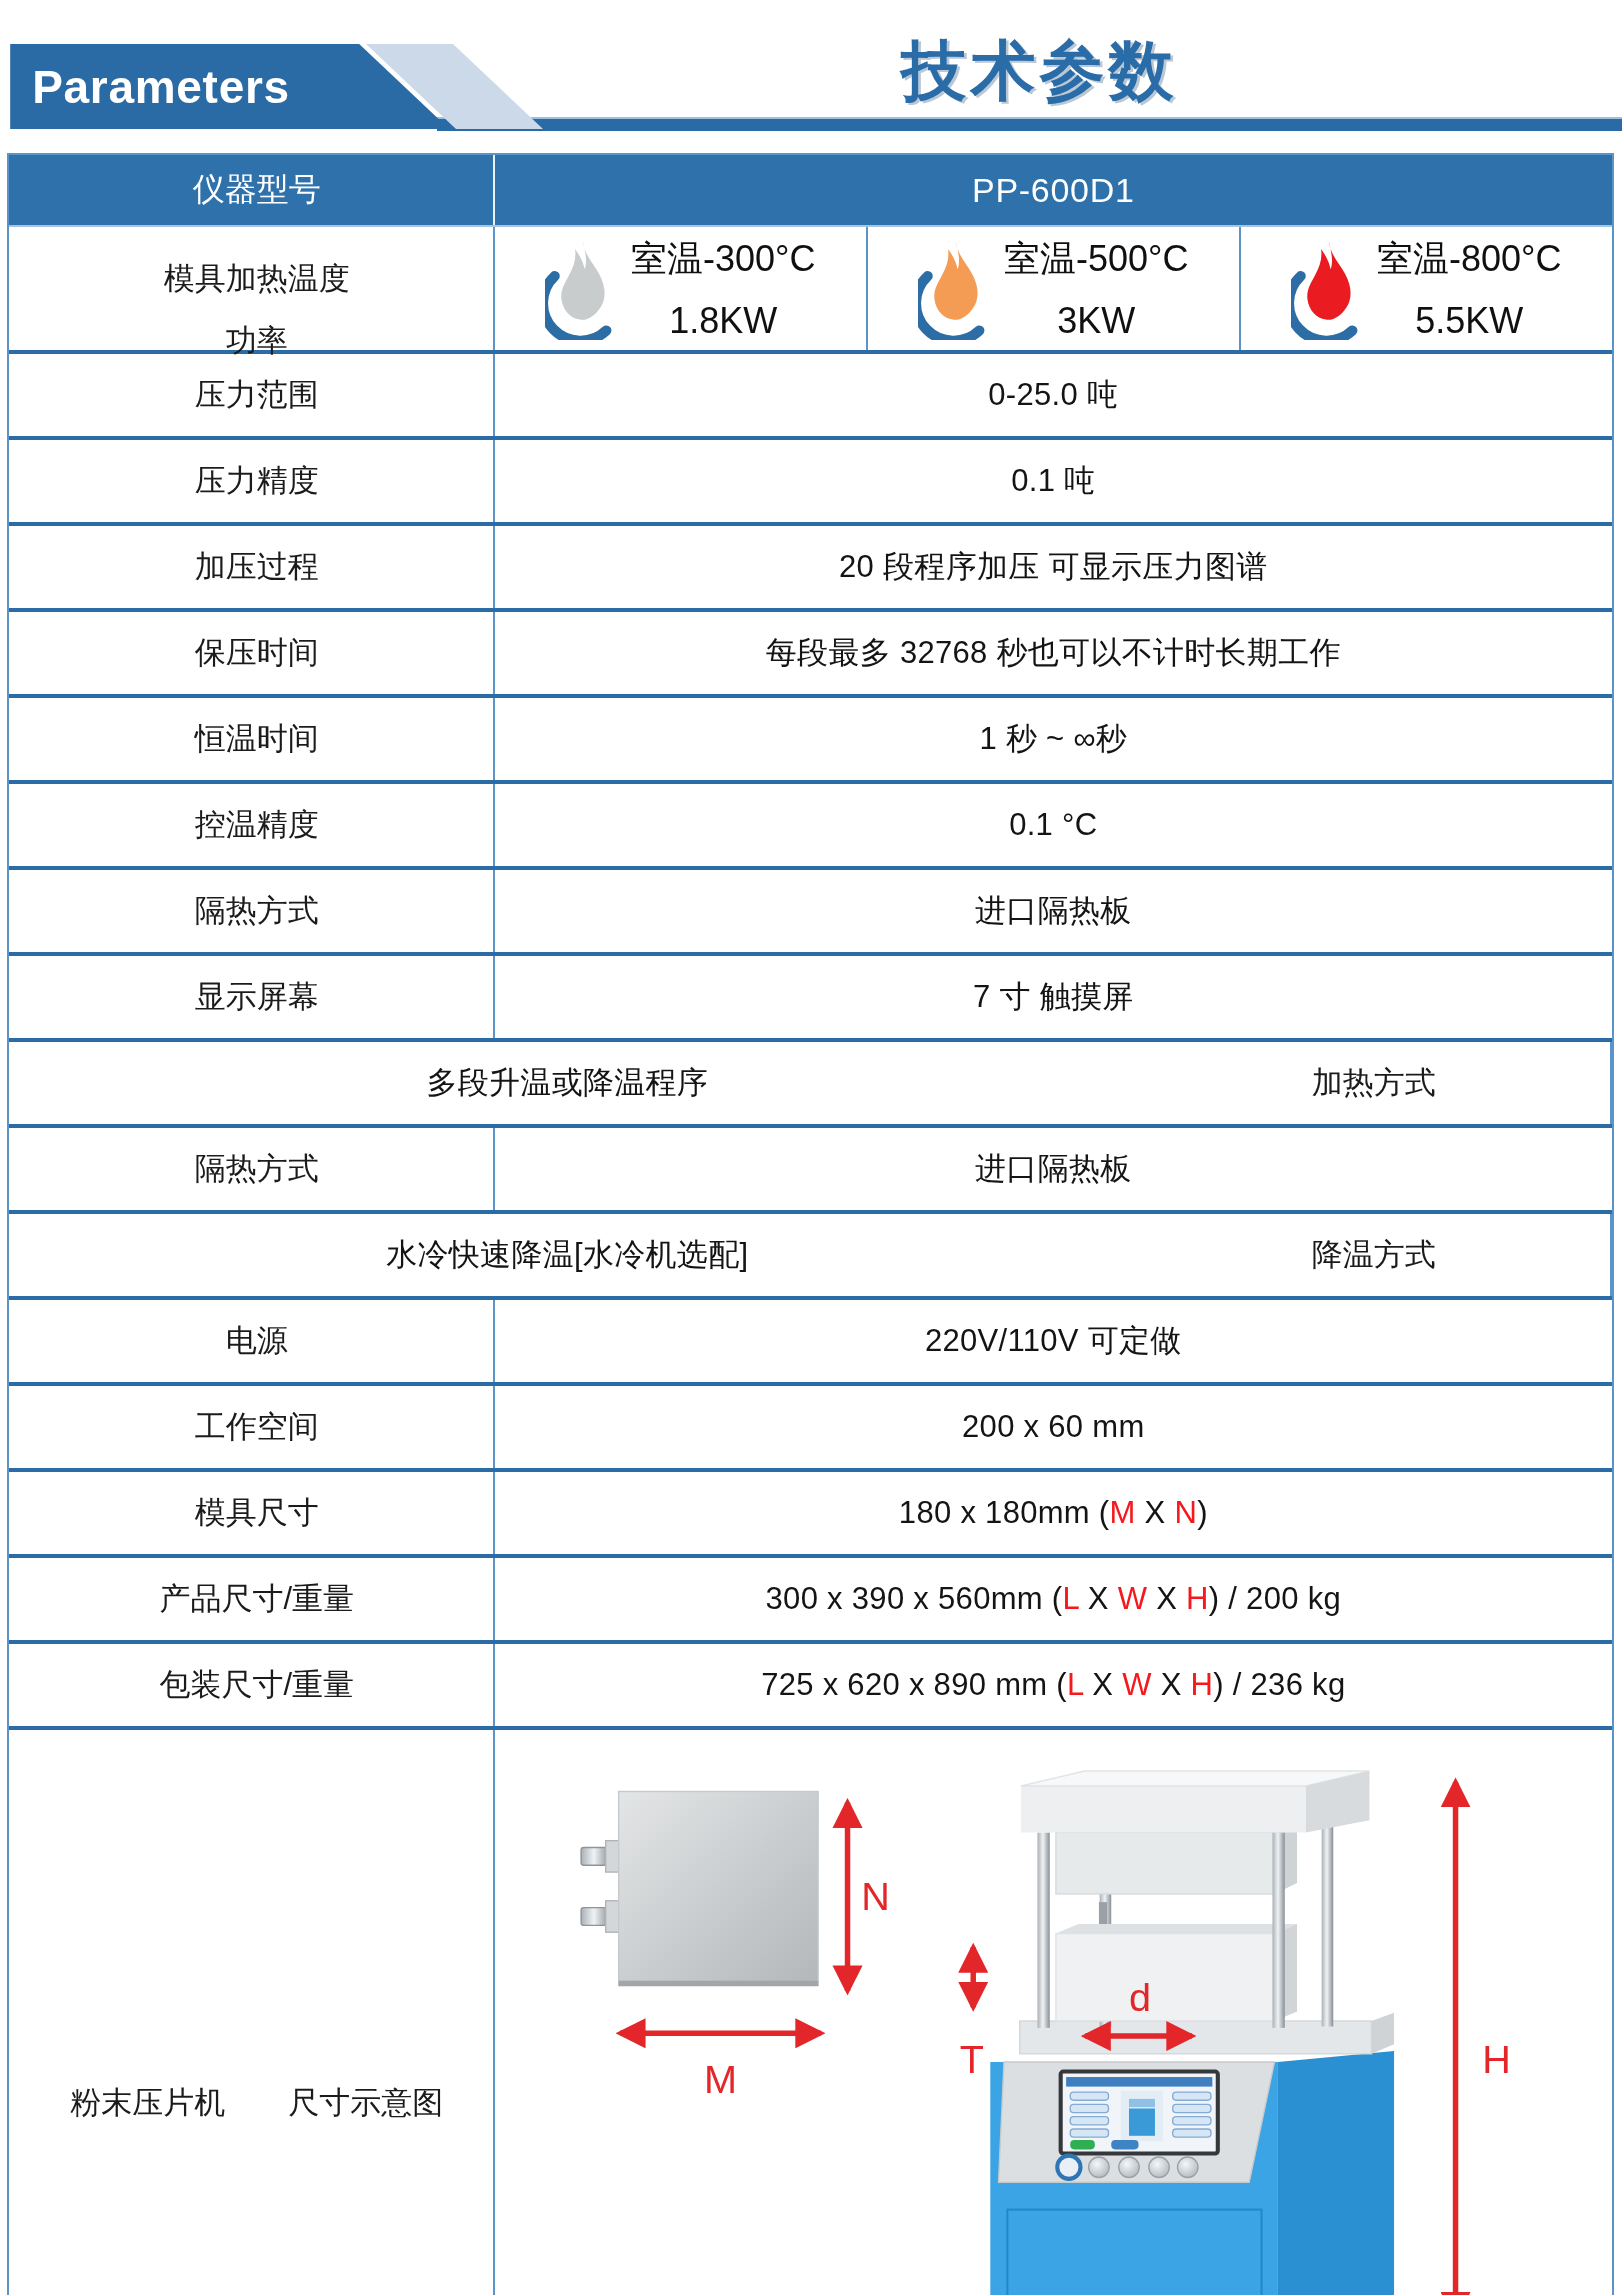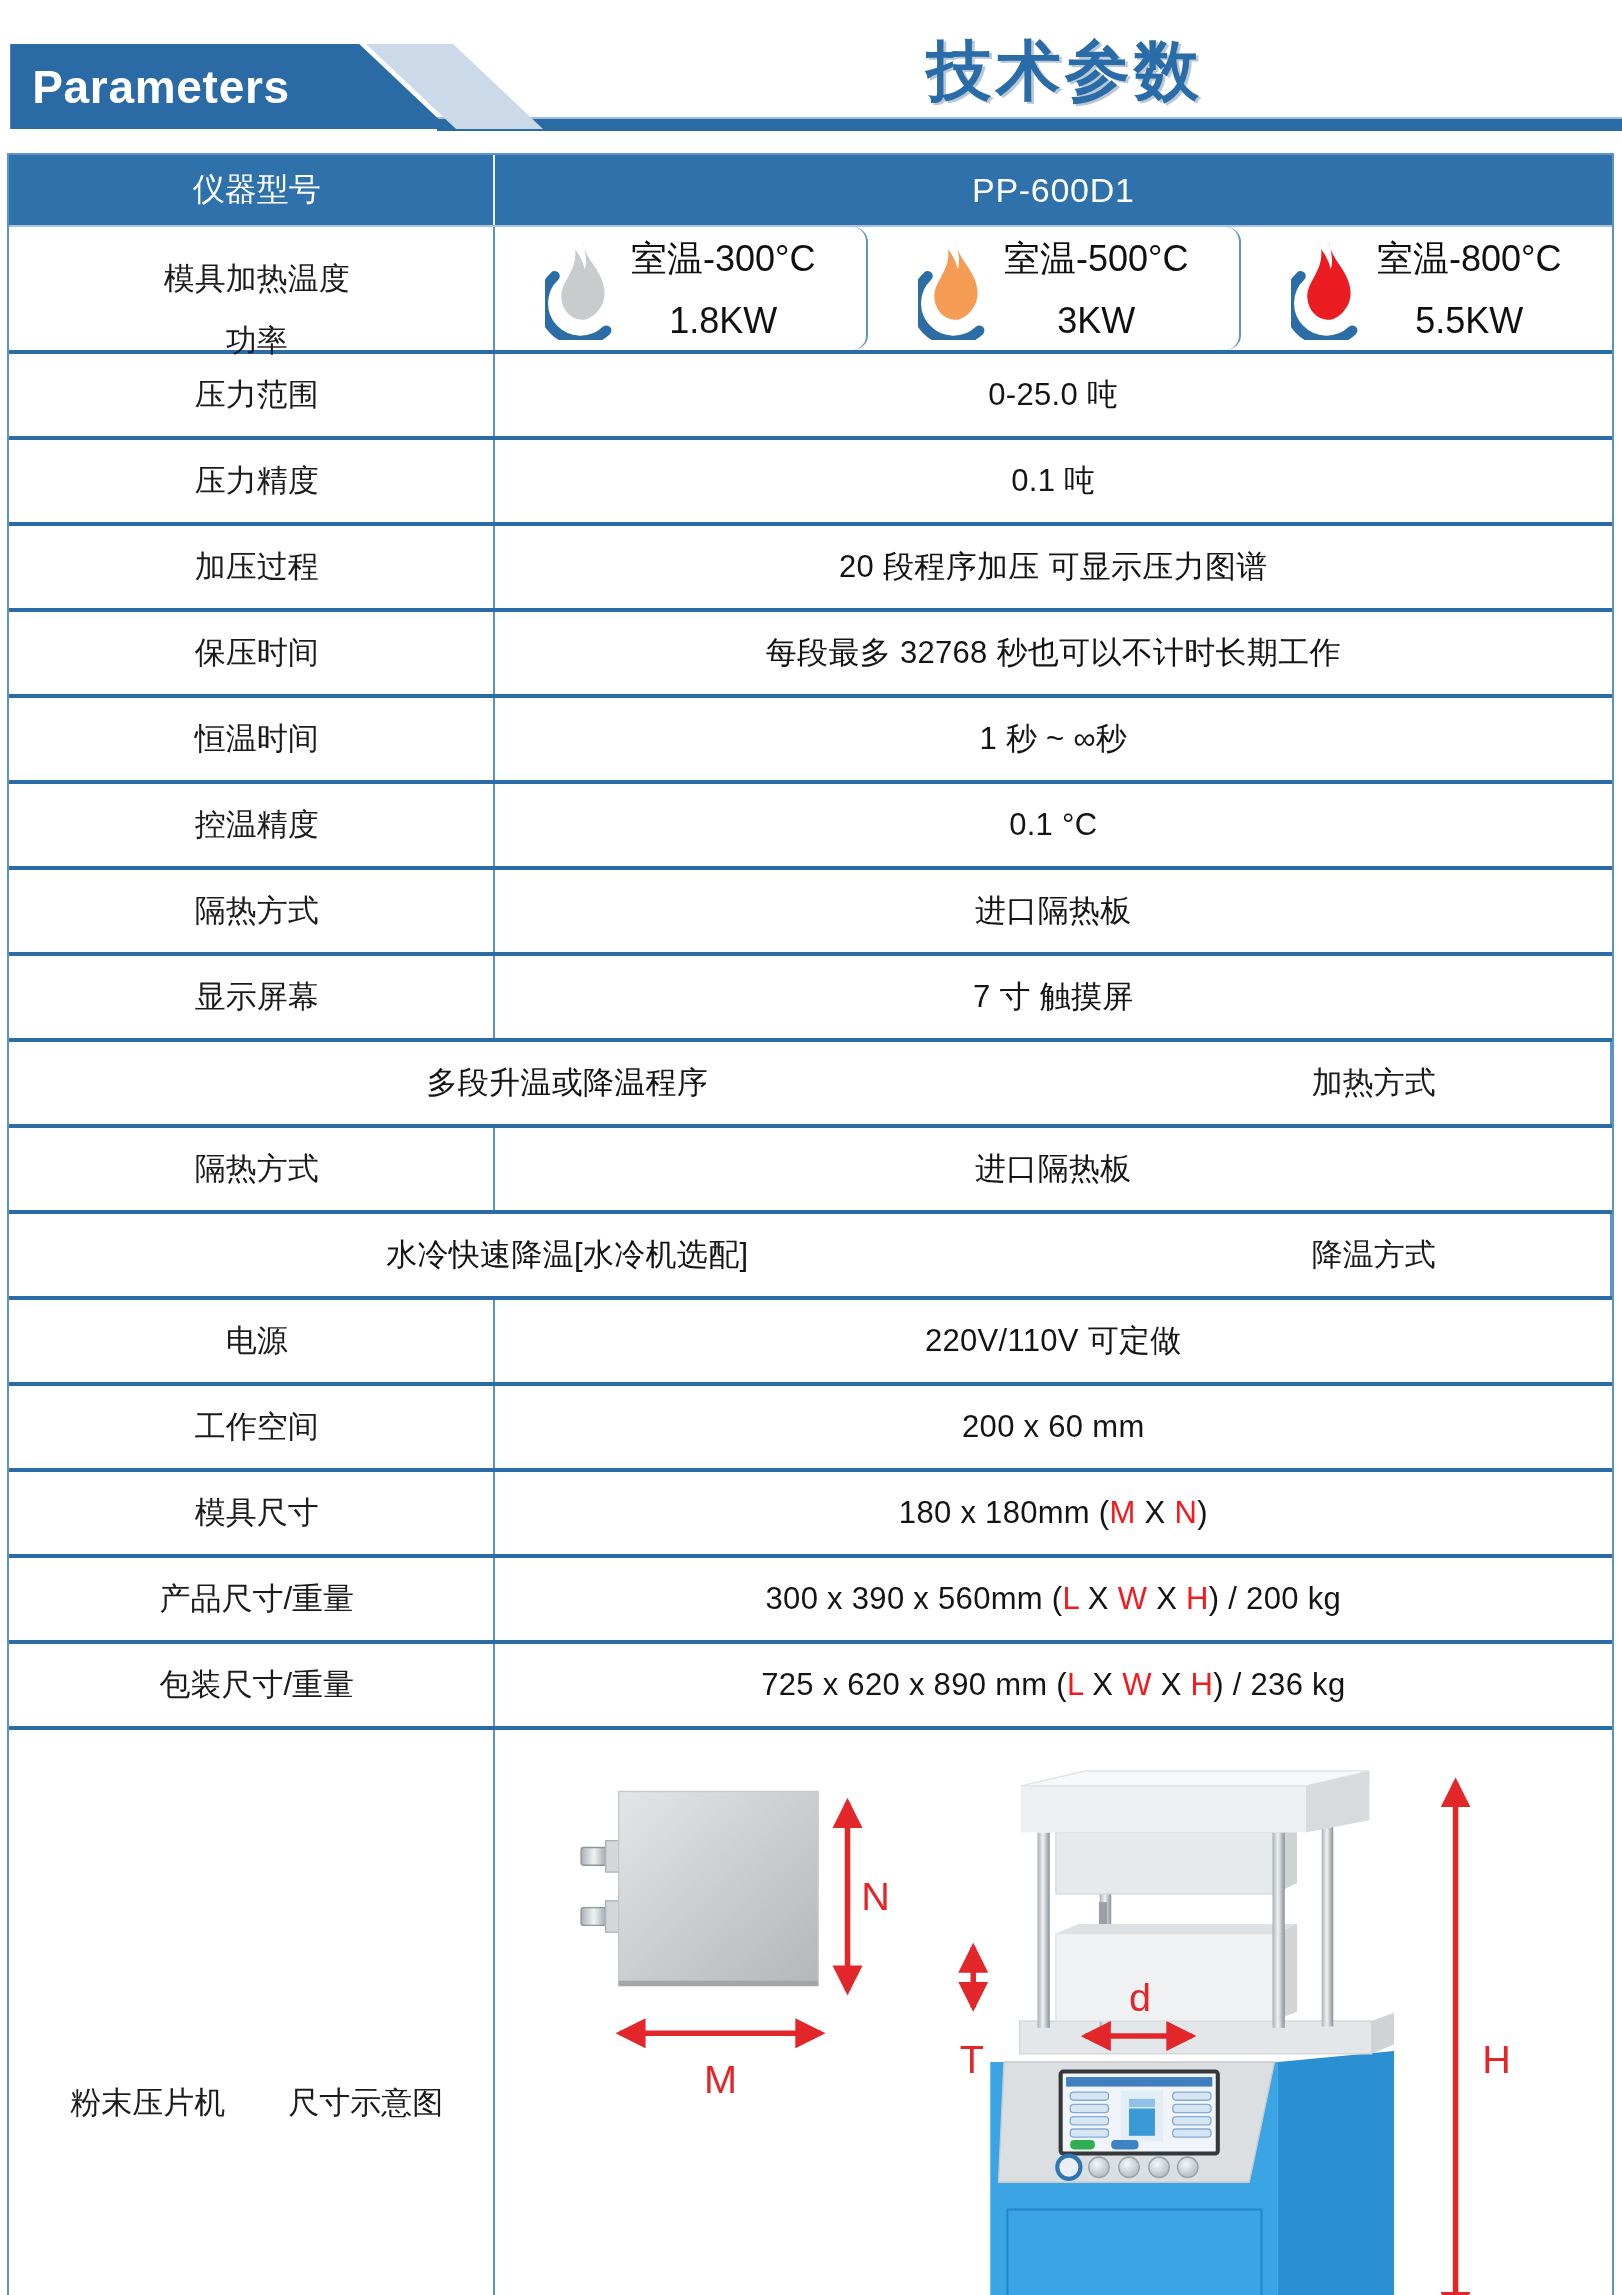--- a/index.html
+++ b/index.html
@@ -9,41 +9,41 @@
     -webkit-font-smoothing:antialiased;overflow:hidden;
   }
   
   .hdr-strip{position:absolute;left:437px;top:117px;width:1186px;height:11.6px;background:#2b6ba5;border-top:2px solid #9dc0de;}
   .hdr-light{position:absolute;left:366px;top:44px;width:181px;height:85px;background:#ccd9e8;
     clip-path:polygon(0 0,87px 0,177px 100%,90px 100%);}
   .hdr-dark{position:absolute;left:10.2px;top:44px;width:450px;height:85px;background:#2b6ba5;
     clip-path:polygon(0 0,349px 0,439px 100%,0 100%);
     display:flex;align-items:center;}
   .hdr-dark span{color:#ffffff;font-size:46px;font-weight:bold;padding-left:22px;letter-spacing:0.7px;}
-  .hdr-title{position:absolute;left:876px;top:27px;width:327px;text-align:right;
+  .hdr-title{position:absolute;left:876px;top:27px;width:327px;text-align:center;
     color:#2a6ca7;font-size:65px;font-weight:bold;letter-spacing:4.1px;
     text-shadow:2.7px 2px 0 rgba(26,74,118,0.30);}
   
   .spec-table{position:absolute;left:6.8px;top:153px;width:1607px;border:2.7px solid #5b94c8;background:#fff;box-sizing:border-box;}
   .trow{display:flex;border-bottom:4.1px solid #2b6ca7;box-sizing:border-box;}
   .cell{display:flex;align-items:center;justify-content:center;box-sizing:border-box;}
   .cell-l{width:486px;border-right:2.7px solid #5b94c8;flex:none;padding-left:12px;}
   .cell-v{flex:1;}
   .lbl-txt{font-size:31px;color:#1b1b1b;}
   .val-txt{font-size:31px;color:#141414;letter-spacing:0.3px;}
   .rd{color:#f5191d;}
   
   .trow.model{height:72px;background:#2e71ab;border-bottom:2.7px solid #a8c4de;}
   .trow.model .cell-l{border-right:2.7px solid #e9f1f8;}
   .trow.model .lbl-txt{color:#ffffff;font-size:32px;}
   .trow.model .val-txt{color:#ffffff;font-size:34px;letter-spacing:0.7px;}
   
   .trow.flames{height:127px;}
   .heat-label{display:flex;flex-direction:column;align-items:center;gap:20.5px;margin-top:43px;}
-  .fcell{flex:1;display:flex;align-items:center;justify-content:center;gap:15px;border-right:2.7px solid #5b94c8;border-radius:15px;}
+  .fcell{flex:1;display:flex;align-items:center;justify-content:center;gap:15px;border-right:2.7px solid #5b94c8;}
   .fcell:last-child{border-right:none;}
   .ftxt{display:flex;flex-direction:column;align-items:center;}
   .ftemp{font-size:36px;color:#101010;}
   .fpow{font-size:36px;color:#101010;margin-top:16.4px;}
   
   .trow.spec{height:86px;}
   
   .trow.diagram{height:746px;border-bottom:none;}
   .diag-label{display:flex;flex-direction:row;align-items:center;gap:63px;}
   .dwrap{position:relative;flex:1;}

